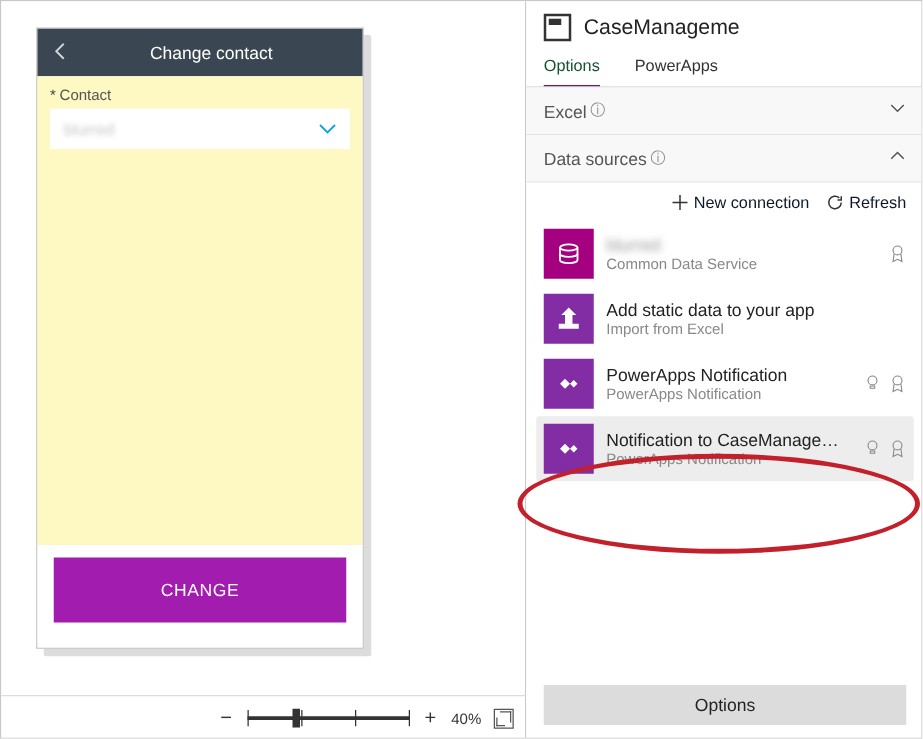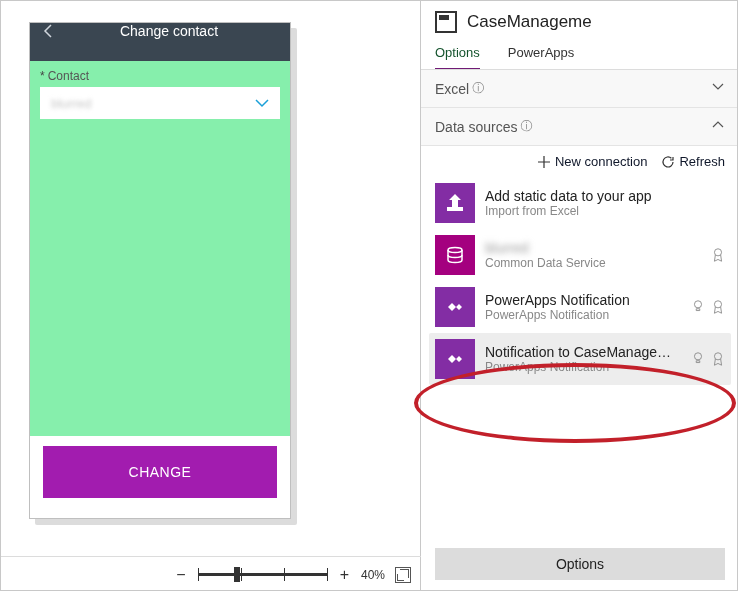--- a/index.html
+++ b/index.html
@@ -4,24 +4,24 @@
 <style>
   * { box-sizing: border-box; font-family: "Segoe UI", Arial, sans-serif; }
   body { margin: 0; padding: 0; background: #fff; }
   .frame { width: 738px; height: 591px; border: 1px solid #c8c8c8; position: relative; overflow: hidden; }
 
   
   .canvas-pane { position: absolute; left: 0; top: 0; width: 420px; height: 591px; border-right: 1px solid #c8c8c8; background: #fff; }
   .phone-wrap { position: absolute; left: 28px; top: 21px; width: 262px; height: 497px; }
   .phone-shadow { position: absolute; right: -6px; bottom: -6px; width: 262px; height: 497px; background: #dcdcdc; border-radius: 2px; }
   .phone { position: absolute; left: 0; top: 0; width: 262px; height: 497px; background: #fff; border: 1px solid #bfbfbf; display: flex; flex-direction: column; }
-  .phone-header { height: 38px; background: #3a4651; color: #fff; display: flex; align-items: flex-start; padding: 0 12px; }
+  .phone-header { height: 38px; background: #3a4651; color: #fff; display: flex; align-items: center; padding: 0 12px; }
   .phone-back { width: 18px; color: #d0d6dc; font-size: 18px; line-height: 1; }
   .phone-title { flex: 1; text-align: center; font-size: 14px; font-weight: 400; }
-  .phone-body { flex: 1; background: #86efac; padding: 8px 10px; }
+  .phone-body { flex: 1; background: #fef9c3; padding: 8px 10px; }
   .field-label { font-size: 12px; color: #555; }
   .field-label .star { color: #444; margin-right: 3px; }
   .dropdown { background: #fff; height: 32px; margin-top: 4px; border: 1px solid #fff; display: flex; align-items: center; padding: 0 10px; position: relative; }
   .dropdown .val { color: #c7c7c7; font-size: 13px; filter: blur(2px); }
   .dropdown .chev { position: absolute; right: 8px; top: 6px; color: #1aa0d8; }
   .phone-footer { padding: 10px 13px 20px; background: #fff; }
   .change-btn { width: 100%; height: 52px; background: #a21caf; color: #fff; font-size: 14px; letter-spacing: 0.5px; display: flex; align-items: center; justify-content: center; cursor: pointer; }
 
   
   .zoombar { position: absolute; left: 0; bottom: 0; width: 420px; height: 36px; border-top: 1px solid #dcdcdc; display: flex; align-items: center; justify-content: flex-end; padding: 0 10px; font-size: 13px; color: #333; }
@@ -168,32 +168,20 @@
       <div class="ds-action">
         <svg viewBox="0 0 14 14">
             <path d="M12 7a5 5 0 1 1-1.6-3.7M12 2v3h-3" stroke="#333" stroke-width="1.2" fill="none"></path>
           </svg>
         <span>Refresh</span>
       </div>
     </div>
 
     <div class="ds-list">
       <div class="ds-item">
-        <div class="ds-icon purple">
-          <svg width="22" height="22" viewBox="0 0 22 22">
-              <path d="M3 15h16v4H3z M11 2l6 6H5z M8 8h6v7H8z" fill="#fff"></path>
-            </svg>
-        </div>
-        <div class="ds-text">
-          <div class="ds-title">Add static data to your app</div>
-          <div class="ds-sub">Import from Excel</div>
-        </div>
-      </div>
-
-      <div class="ds-item">
         <div class="ds-icon magenta">
           <svg width="22" height="22" viewBox="0 0 22 22">
               <ellipse cx="11" cy="6" rx="7" ry="2.5" fill="none" stroke="#fff" stroke-width="1.5"></ellipse>
               <path d="M4 6v10c0 1.4 3.1 2.5 7 2.5s7-1.1 7-2.5V6" fill="none" stroke="#fff" stroke-width="1.5"></path>
               <path d="M4 11c0 1.4 3.1 2.5 7 2.5s7-1.1 7-2.5" fill="none" stroke="#fff" stroke-width="1.5"></path>
             </svg>
         </div>
         <div class="ds-text">
           <div class="ds-title blur ds-sub" style="filter:blur(3px);font-size:14px;color:#999">blurred</div>
           <div class="ds-sub">Common Data Service</div>
@@ -201,20 +189,32 @@
         <div class="ds-badges">
           <svg viewBox="0 0 14 18">
               <circle cx="7" cy="6" r="4" fill="none" stroke="#888" stroke-width="1"></circle>
               <path d="M4 9l-1 7 4-2 4 2-1-7" fill="none" stroke="#888" stroke-width="1"></path>
             </svg>
         </div>
       </div>
 
       <div class="ds-item">
         <div class="ds-icon purple">
+          <svg width="22" height="22" viewBox="0 0 22 22">
+              <path d="M3 15h16v4H3z M11 2l6 6H5z M8 8h6v7H8z" fill="#fff"></path>
+            </svg>
+        </div>
+        <div class="ds-text">
+          <div class="ds-title">Add static data to your app</div>
+          <div class="ds-sub">Import from Excel</div>
+        </div>
+      </div>
+
+      <div class="ds-item">
+        <div class="ds-icon purple">
           <svg width="24" height="24" viewBox="0 0 24 24">
               <path d="M5 12l4-4 4 4-4 4z M13 12l3-3 3 3-3 3z" fill="#fff"></path>
             </svg>
         </div>
         <div class="ds-text">
           <div class="ds-title">PowerApps Notification</div>
           <div class="ds-sub">PowerApps Notification</div>
         </div>
         <div class="ds-badges">
           <svg viewBox="0 0 14 18">

